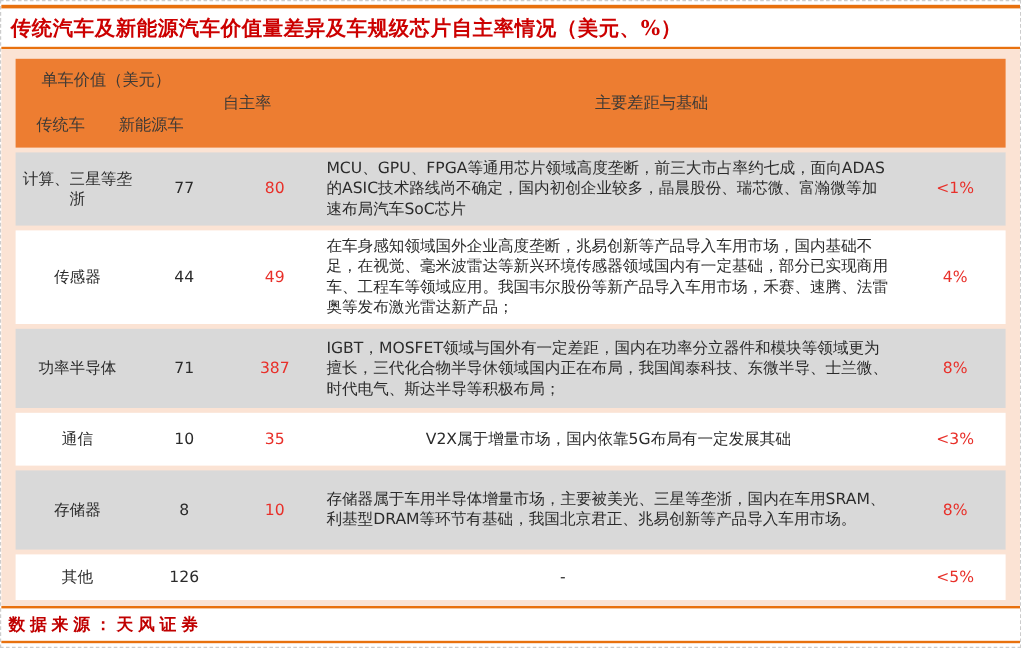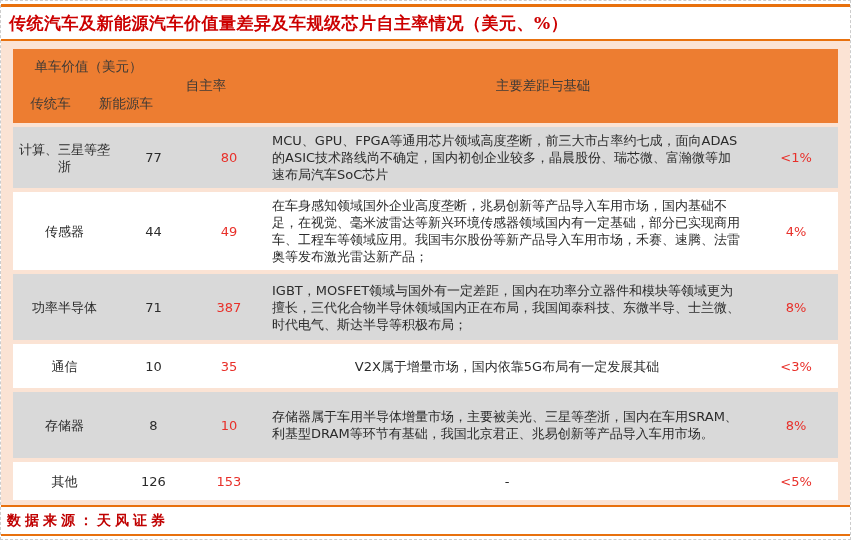--- a/index.html
+++ b/index.html
@@ -123,21 +123,20 @@
       <div class="cell c-product">存储器</div>
       <div class="cell c-trad">8</div>
       <div class="cell c-nev red">10</div>
       <div class="cell c-desc">存储器属于车用半导体增量市场，主要被美光、三星等垄浙，国内在车用SRAM、利基型DRAM等环节有基础，我国北京君正、兆易创新等产品导入车用市场。</div>
       <div class="cell c-rate red">8%</div>
     </div>
 
     <div class="tr row white r6">
       <div class="cell c-product">其他</div>
       <div class="cell c-trad">126</div>
-      <div class="cell c-nev red">153</div>
       <div class="cell c-desc center">-</div>
       <div class="cell c-rate red">&lt;5%</div>
     </div>
 
   </div>
 </div>
 
 <div class="rule"></div>
 <div class="source-note">数据来源：天风证券</div>
 <div class="rule"></div>

